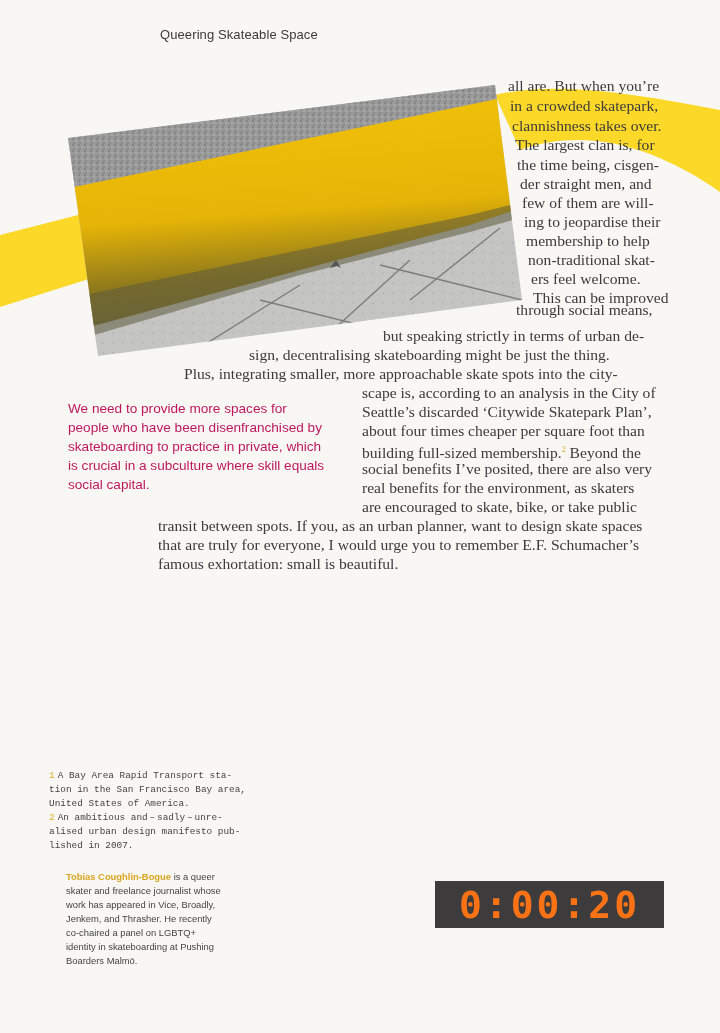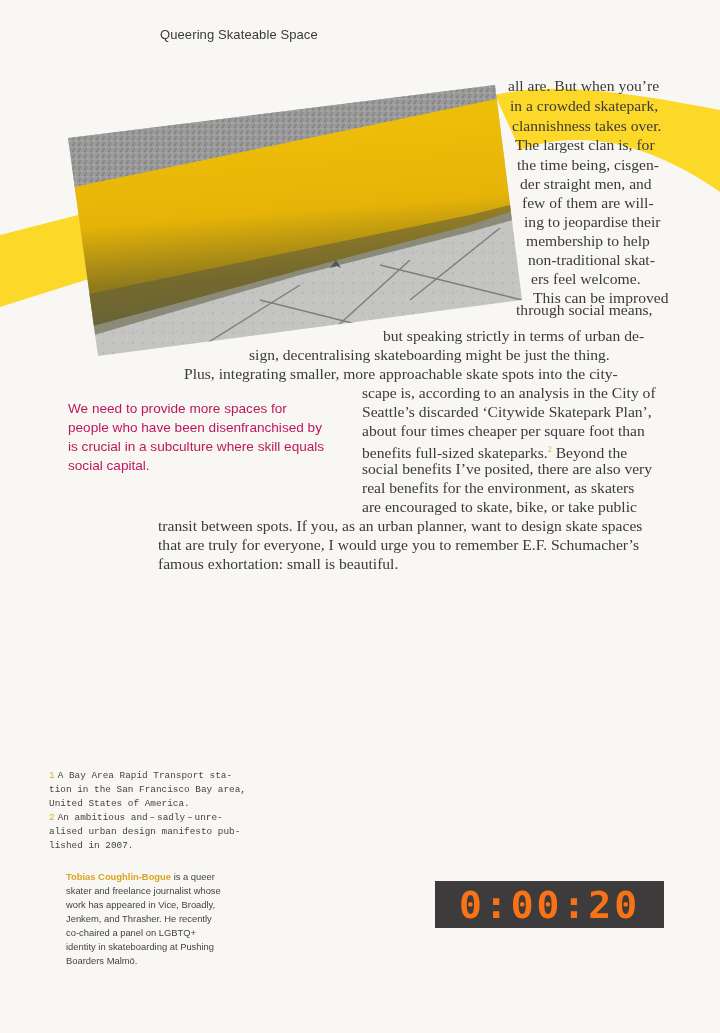--- a/index.html
+++ b/index.html
@@ -113,31 +113,32 @@
 <div class="body-line" style="left:528px; top:250px;">non-traditional skat-</div>
 <div class="body-line" style="left:531px; top:269px;">ers feel welcome.</div>
 <div class="body-line" style="left:533px; top:288px;">This can be improved</div>
 <div class="body-line" style="left:516px; top:300px;">through social means,</div>
 <div class="body-line" style="left:383px; top:326px;">but speaking strictly in terms of urban de-</div>
 <div class="body-line" style="left:249px; top:345px;">sign, decentralising skateboarding might be just the thing.</div>
 <div class="body-line" style="left:184px; top:364px;">Plus, integrating smaller, more approachable skate spots into the city-</div>
 <div class="body-line" style="left:362px; top:383px;">scape is, according to an analysis in the City of</div>
 <div class="body-line" style="left:362px; top:402px;">Seattle’s discarded ‘Citywide Skatepark Plan’,</div>
 <div class="body-line" style="left:362px; top:421px;">about four times cheaper per square foot than</div>
-<div class="body-line" style="left:362px; top:440px;"><span>benefits full-sized skateparks.</span><sup style="color:#d9b12a;font-size:8px;">2</sup><span> Beyond the</span></div>
+<div class="body-line" style="left:362px; top:440px;"><span>building full-sized membership.</span><sup style="color:#d9b12a;font-size:8px;">2</sup><span> Beyond the</span></div>
 <div class="body-line" style="left:362px; top:459px;">social benefits I’ve posited, there are also very</div>
 <div class="body-line" style="left:362px; top:478px;">real benefits for the environment, as skaters</div>
 <div class="body-line" style="left:362px; top:497px;">are encouraged to skate, bike, or take public</div>
 <div class="body-line" style="left:158px; top:516px;">transit between spots. If you, as an urban planner, want to design skate spaces</div>
 <div class="body-line" style="left:158px; top:535px;">that are truly for everyone, I would urge you to remember E.F. Schumacher’s</div>
 <div class="body-line" style="left:158px; top:554px;">famous exhortation: small is beautiful.</div>
 
 <div class="pull-quote">
   <div>We need to provide more spaces for</div>
   <div>people who have been disenfranchised by</div>
+  <div>skateboarding to practice in private, which</div>
   <div>is crucial in a subculture where skill equals</div>
   <div>social capital.</div>
 </div>
 
 <div class="footnotes">
   <div><span class="fn-num">1</span><span>A Bay Area Rapid Transport sta-</span></div>
   <div>tion in the San Francisco Bay area,</div>
   <div>United States of America.</div>
   <div><span class="fn-num">2</span><span>An ambitious and – sadly – unre-</span></div>
   <div>alised urban design manifesto pub-</div>

